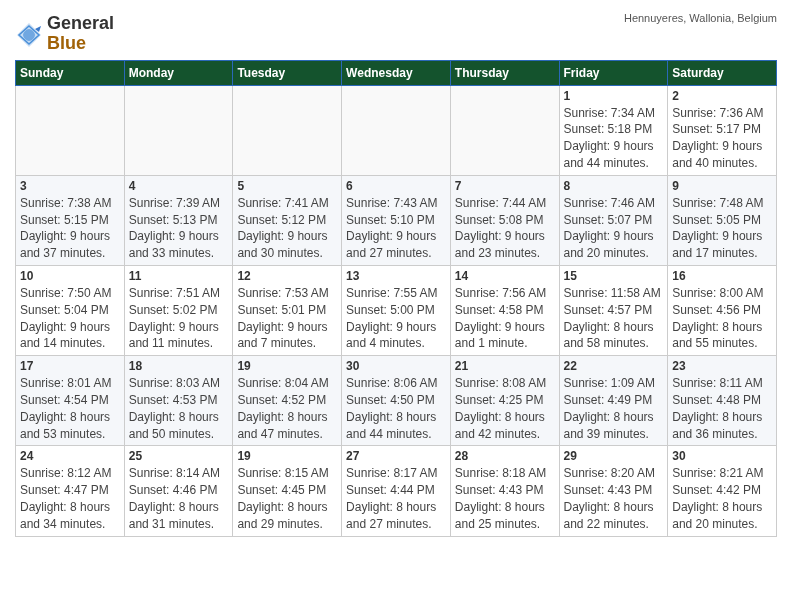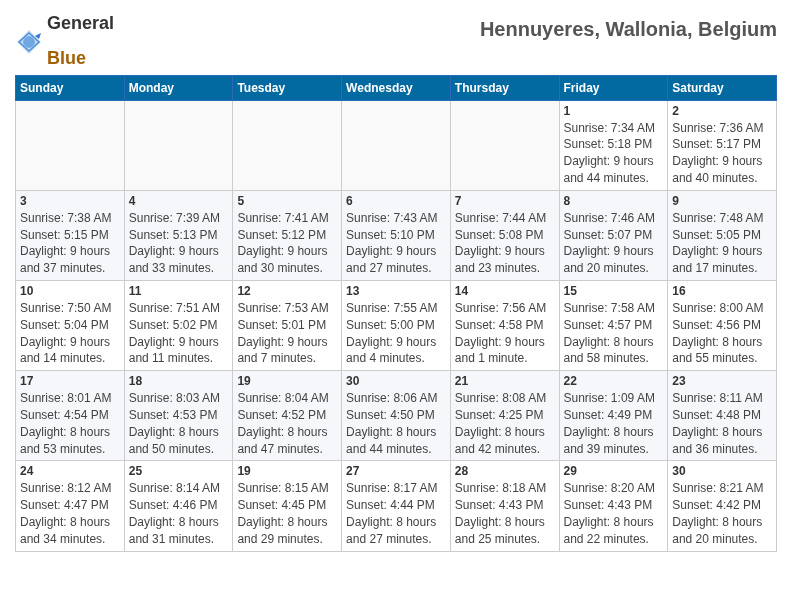--- a/index.html
+++ b/index.html
@@ -25,52 +25,50 @@
       display: flex;
       align-items: center;
       margin-top: 4px;
     }
     .logo-text {
       display: flex;
       flex-direction: column;
       font-size: 18px;
       font-weight: bold;
       line-height: 1.1;
-      gap: 15px;
     }
     .logo-text span:first-child { color: #333; }
     .logo-text span:last-child { color: #a16207; }
     .logo-icon {
       width: 28px;
       height: 28px;
       margin-right: 4px;
       margin-top: 2px;
     }
     .title-block {
       text-align: right;
     }
     .month-title {
       font-size: 32px;
       font-weight: 300;
       color: #333;
       line-height: 1.1;
     }
     .subtitle {
-      font-size: 20px;
+      font-size: 11px;
       color: #555;
-      margin-top: 8px;
-      font-weight: bold;
+      margin-top: 2px;
     }
     .calendar-table {
       width: 100%;
       border-collapse: collapse;
       table-layout: fixed;
     }
     .calendar-table th {
-      background: #0369a1;
+      background: #14532d;
       color: #fff;
       font-size: 12px;
       font-weight: bold;
       padding: 5px 4px;
       text-align: left;
       border: 1px solid #2a68b9;
     }
     .calendar-table td {
       border: 1px solid #ccc;
       vertical-align: top;
@@ -236,21 +234,21 @@
           </td>
           <td>
             <span class="day-number">14</span>
             <div class="day-info">Sunrise: 7:56 AM
 Sunset: 4:58 PM
 Daylight: 9 hours
 and 1 minute.</div>
           </td>
           <td>
             <span class="day-number">15</span>
-            <div class="day-info">Sunrise: 7:58 AM
+            <div class="day-info">Sunrise: 11:58 AM
 Sunset: 4:57 PM
 Daylight: 8 hours
 and 58 minutes.</div>
           </td>
           <td>
             <span class="day-number">16</span>
             <div class="day-info">Sunrise: 8:00 AM
 Sunset: 4:56 PM
 Daylight: 8 hours
 and 55 minutes.</div>

